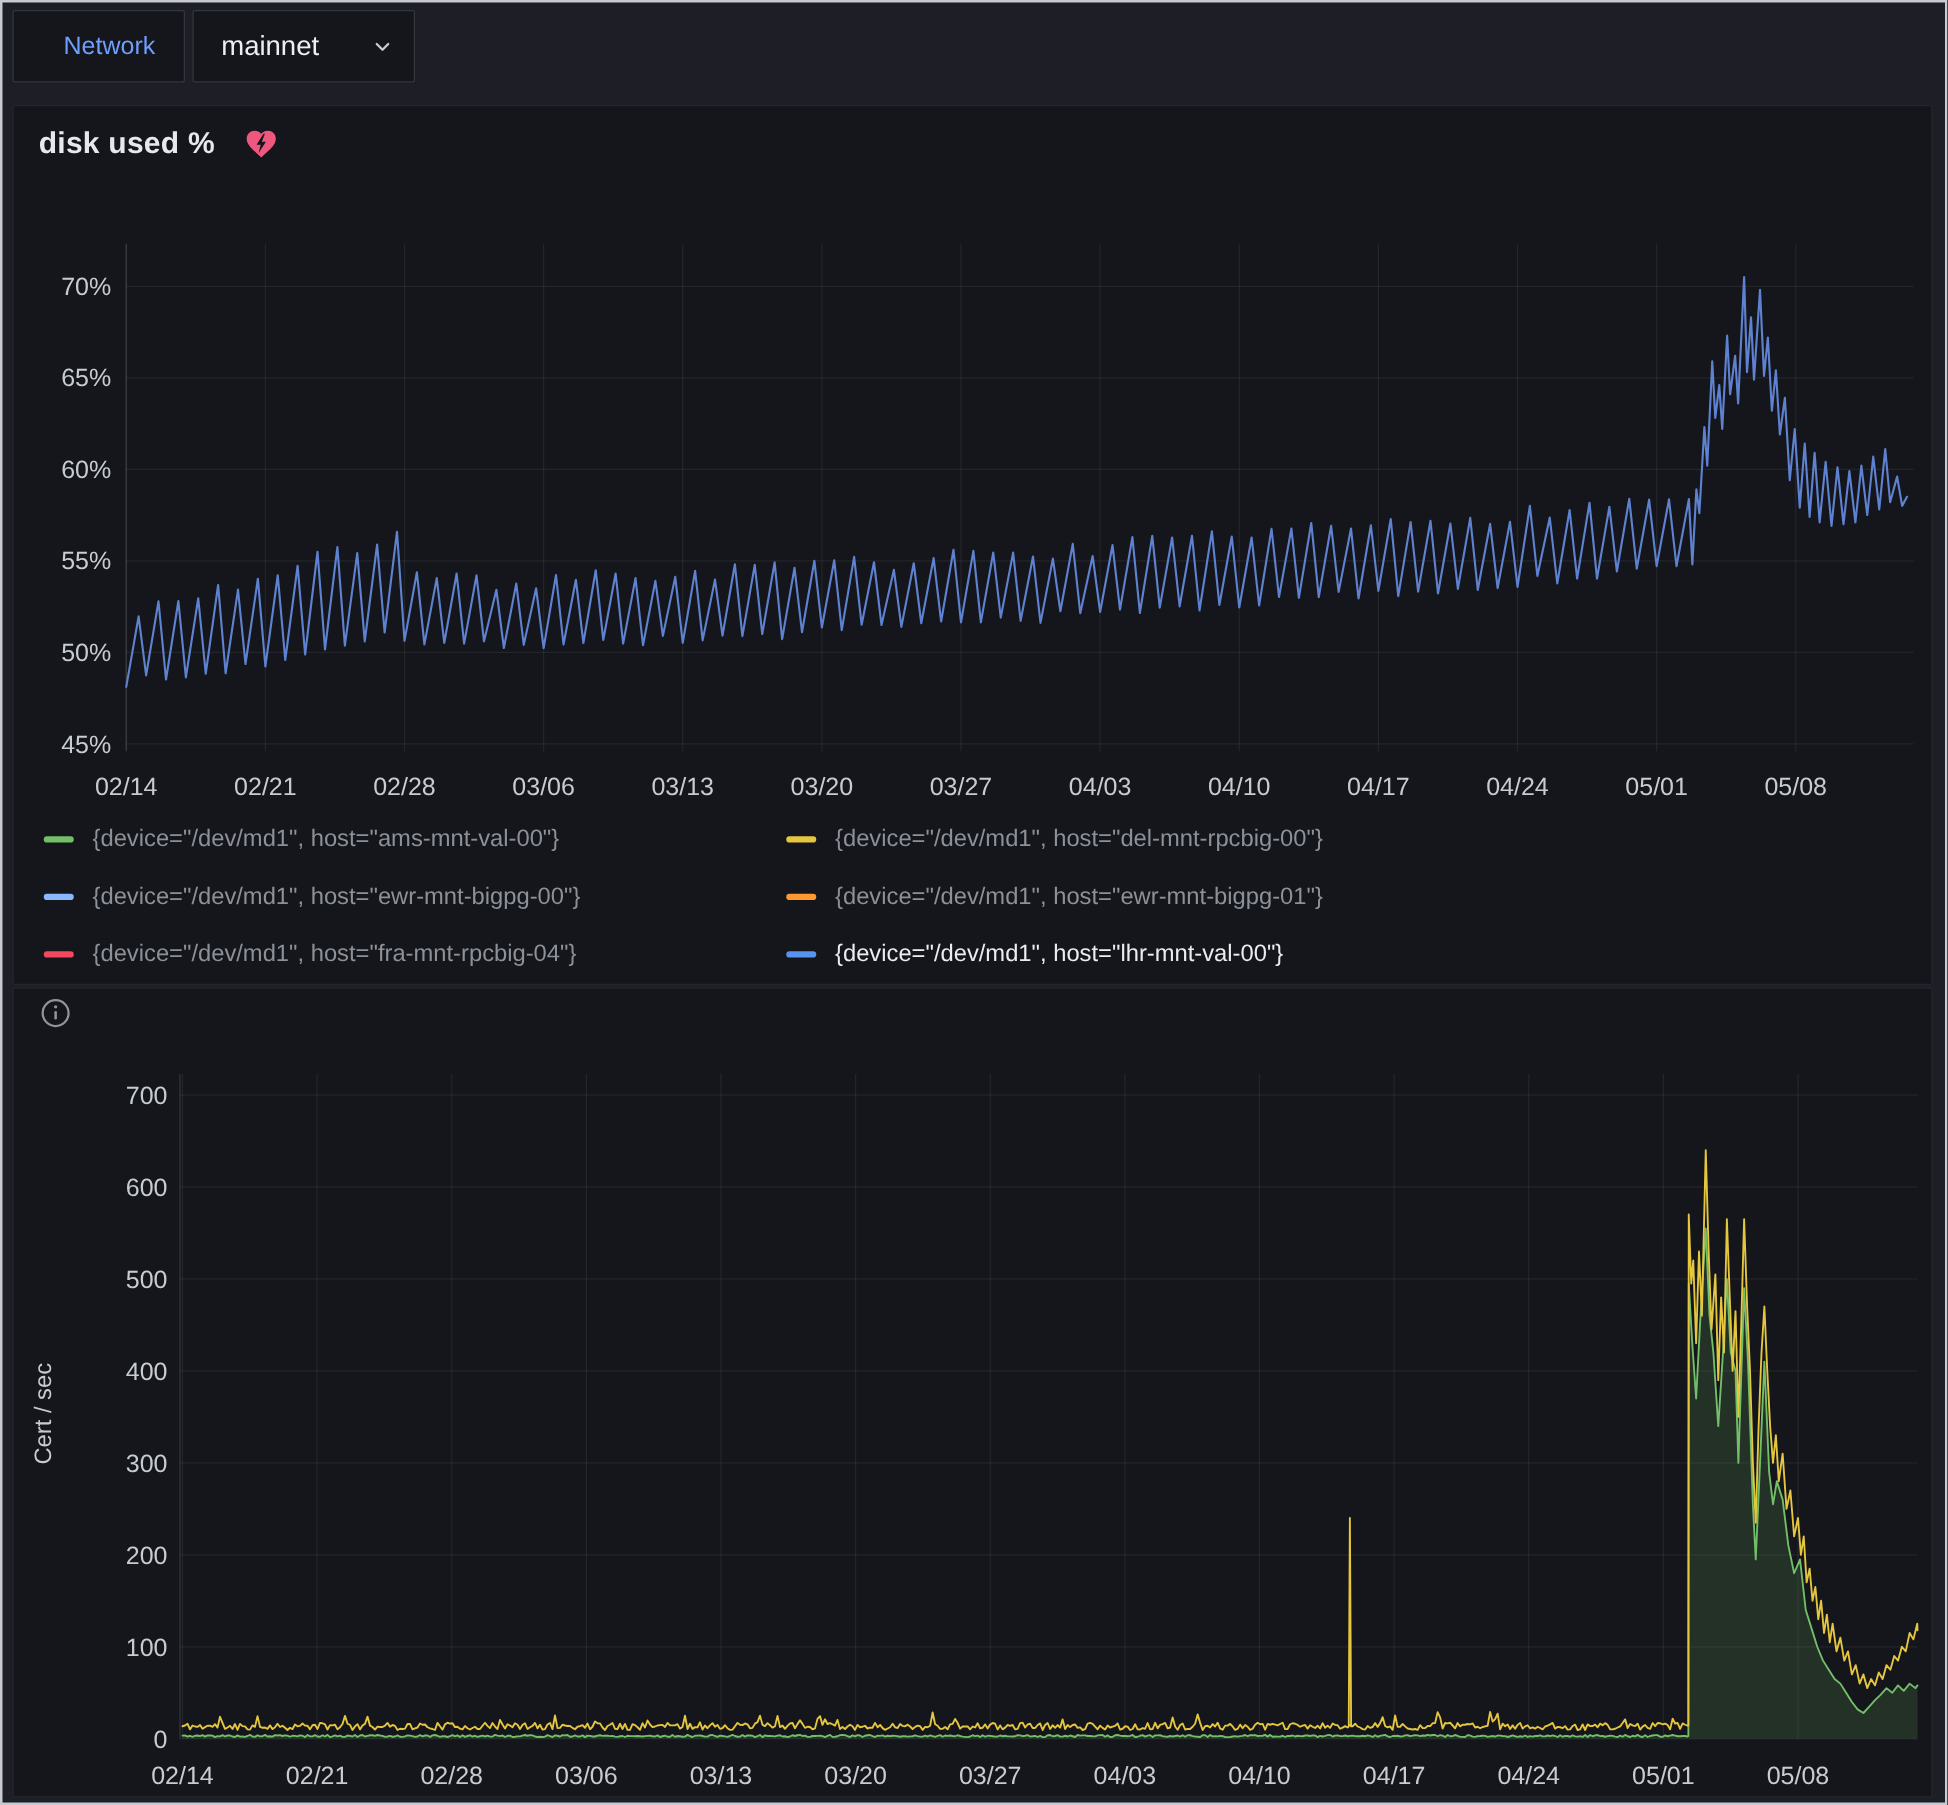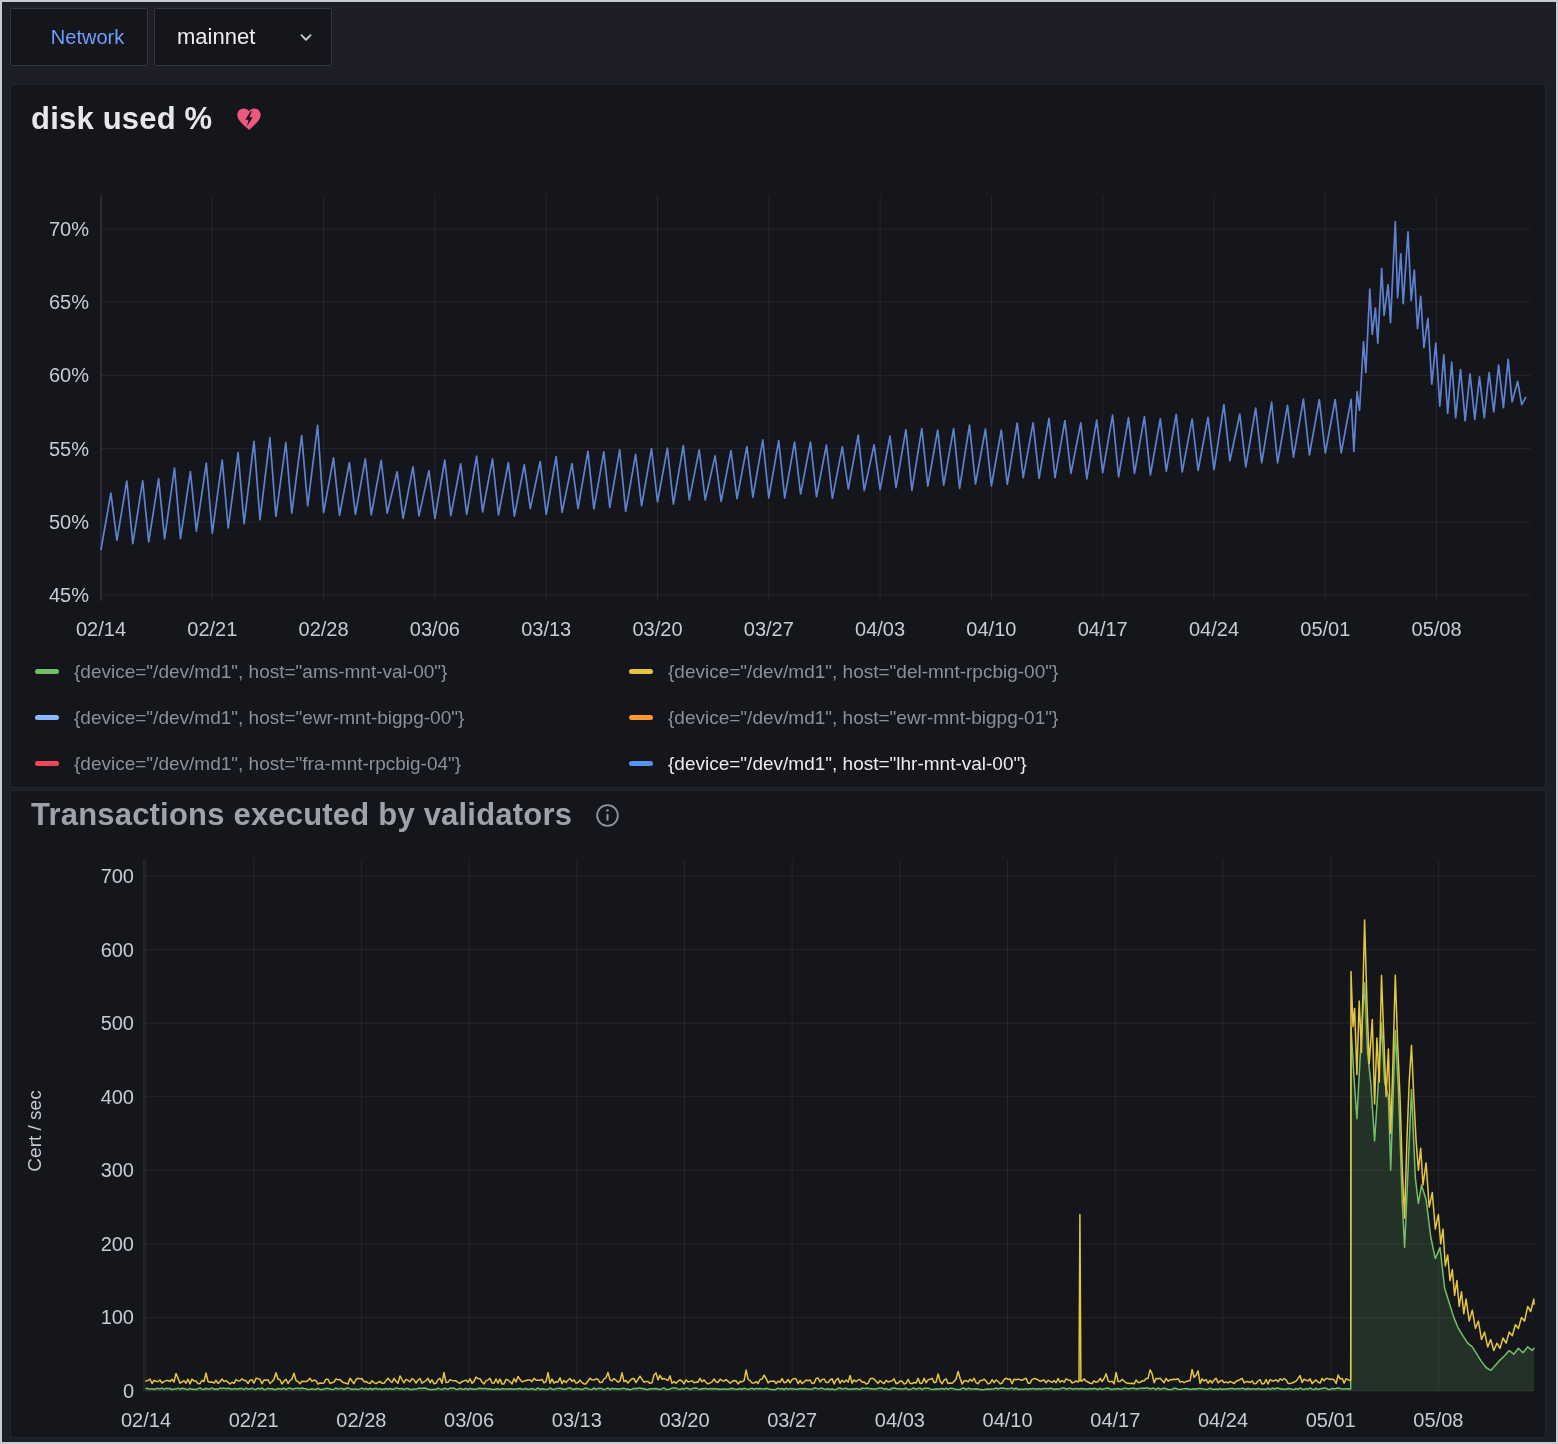--- a/index.html
+++ b/index.html
@@ -10,21 +10,21 @@
           border:1px solid #33363e;border-radius:2px;display:flex;align-items:center;padding-left:17px;}
   .varbox.label{left:8px;top:6px;width:138px;justify-content:center;}
   .varbox.value{left:152px;top:6px;width:178px;padding:0 14px 0 22px;justify-content:space-between;cursor:pointer;}
   .var-label-text{color:#6e9fff;font-size:20px;font-weight:500;}
   .var-value-text{color:#eceef2;font-size:22px;font-weight:400;}
   .panel{position:absolute;left:8px;width:1536px;box-sizing:border-box;background:#15161b;
          border:1px solid #24262d;border-radius:2px;}
   #panel1{top:82px;height:704px;}
   #panel2{top:788px;height:648px;}
   .panel-title-row{position:absolute;left:20px;top:16px;display:flex;align-items:center;gap:22px;}
-  .panel-title{font-size:31px;font-weight:700;color:#e6e8ec;letter-spacing:.2px;cursor:pointer;}
+  .panel-title{font-size:24px;font-weight:700;color:#e6e8ec;letter-spacing:.2px;cursor:pointer;}
   #panel2 .panel-title-row{top:6px;}
   #panel2 .panel-title{color:#9da3ac;}
   .icon{display:inline-block;line-height:0;}
   svg.chart{position:absolute;left:0;display:block;}
   #chart1-svg{top:48px;}
   #chart2-svg{top:40px;}
   .legend{position:absolute;left:24px;top:570px;display:grid;grid-template-columns:594px auto;
           column-gap:0;row-gap:13px;}
   .legend-item{display:flex;align-items:center;gap:15px;height:33px;cursor:pointer;}
   .legend-marker{width:24px;height:5px;border-radius:3px;flex:0 0 auto;}
@@ -125,21 +125,20 @@
         </div>
         <div class="legend-item hl">
           <span class="legend-marker" style="background: rgb(87, 148, 242);"></span>
           <span class="legend-label">{device="/dev/md1", host="lhr-mnt-val-00"}</span>
         </div>
       </div>
   </div>
 
   <div class="panel" id="panel2">
     <div class="panel-title-row">
-      <span class="panel-title">Transactions executed by validators</span>
       <span class="icon">
         <svg width="27" height="27" viewBox="0 0 24 24">
           <circle cx="12" cy="12" r="9.2" fill="none" stroke="#8f959d" stroke-width="1.6"></circle>
           <rect x="11.1" y="10.4" width="1.8" height="6.2" rx="0.9" fill="#8f959d"></rect>
           <circle cx="12" cy="7.5" r="1.15" fill="#8f959d"></circle>
         </svg>
       </span>
     </div>
     <svg class="chart" id="chart2-svg" width="1534" height="606" viewBox="0 0 1534 606">
         <g>

